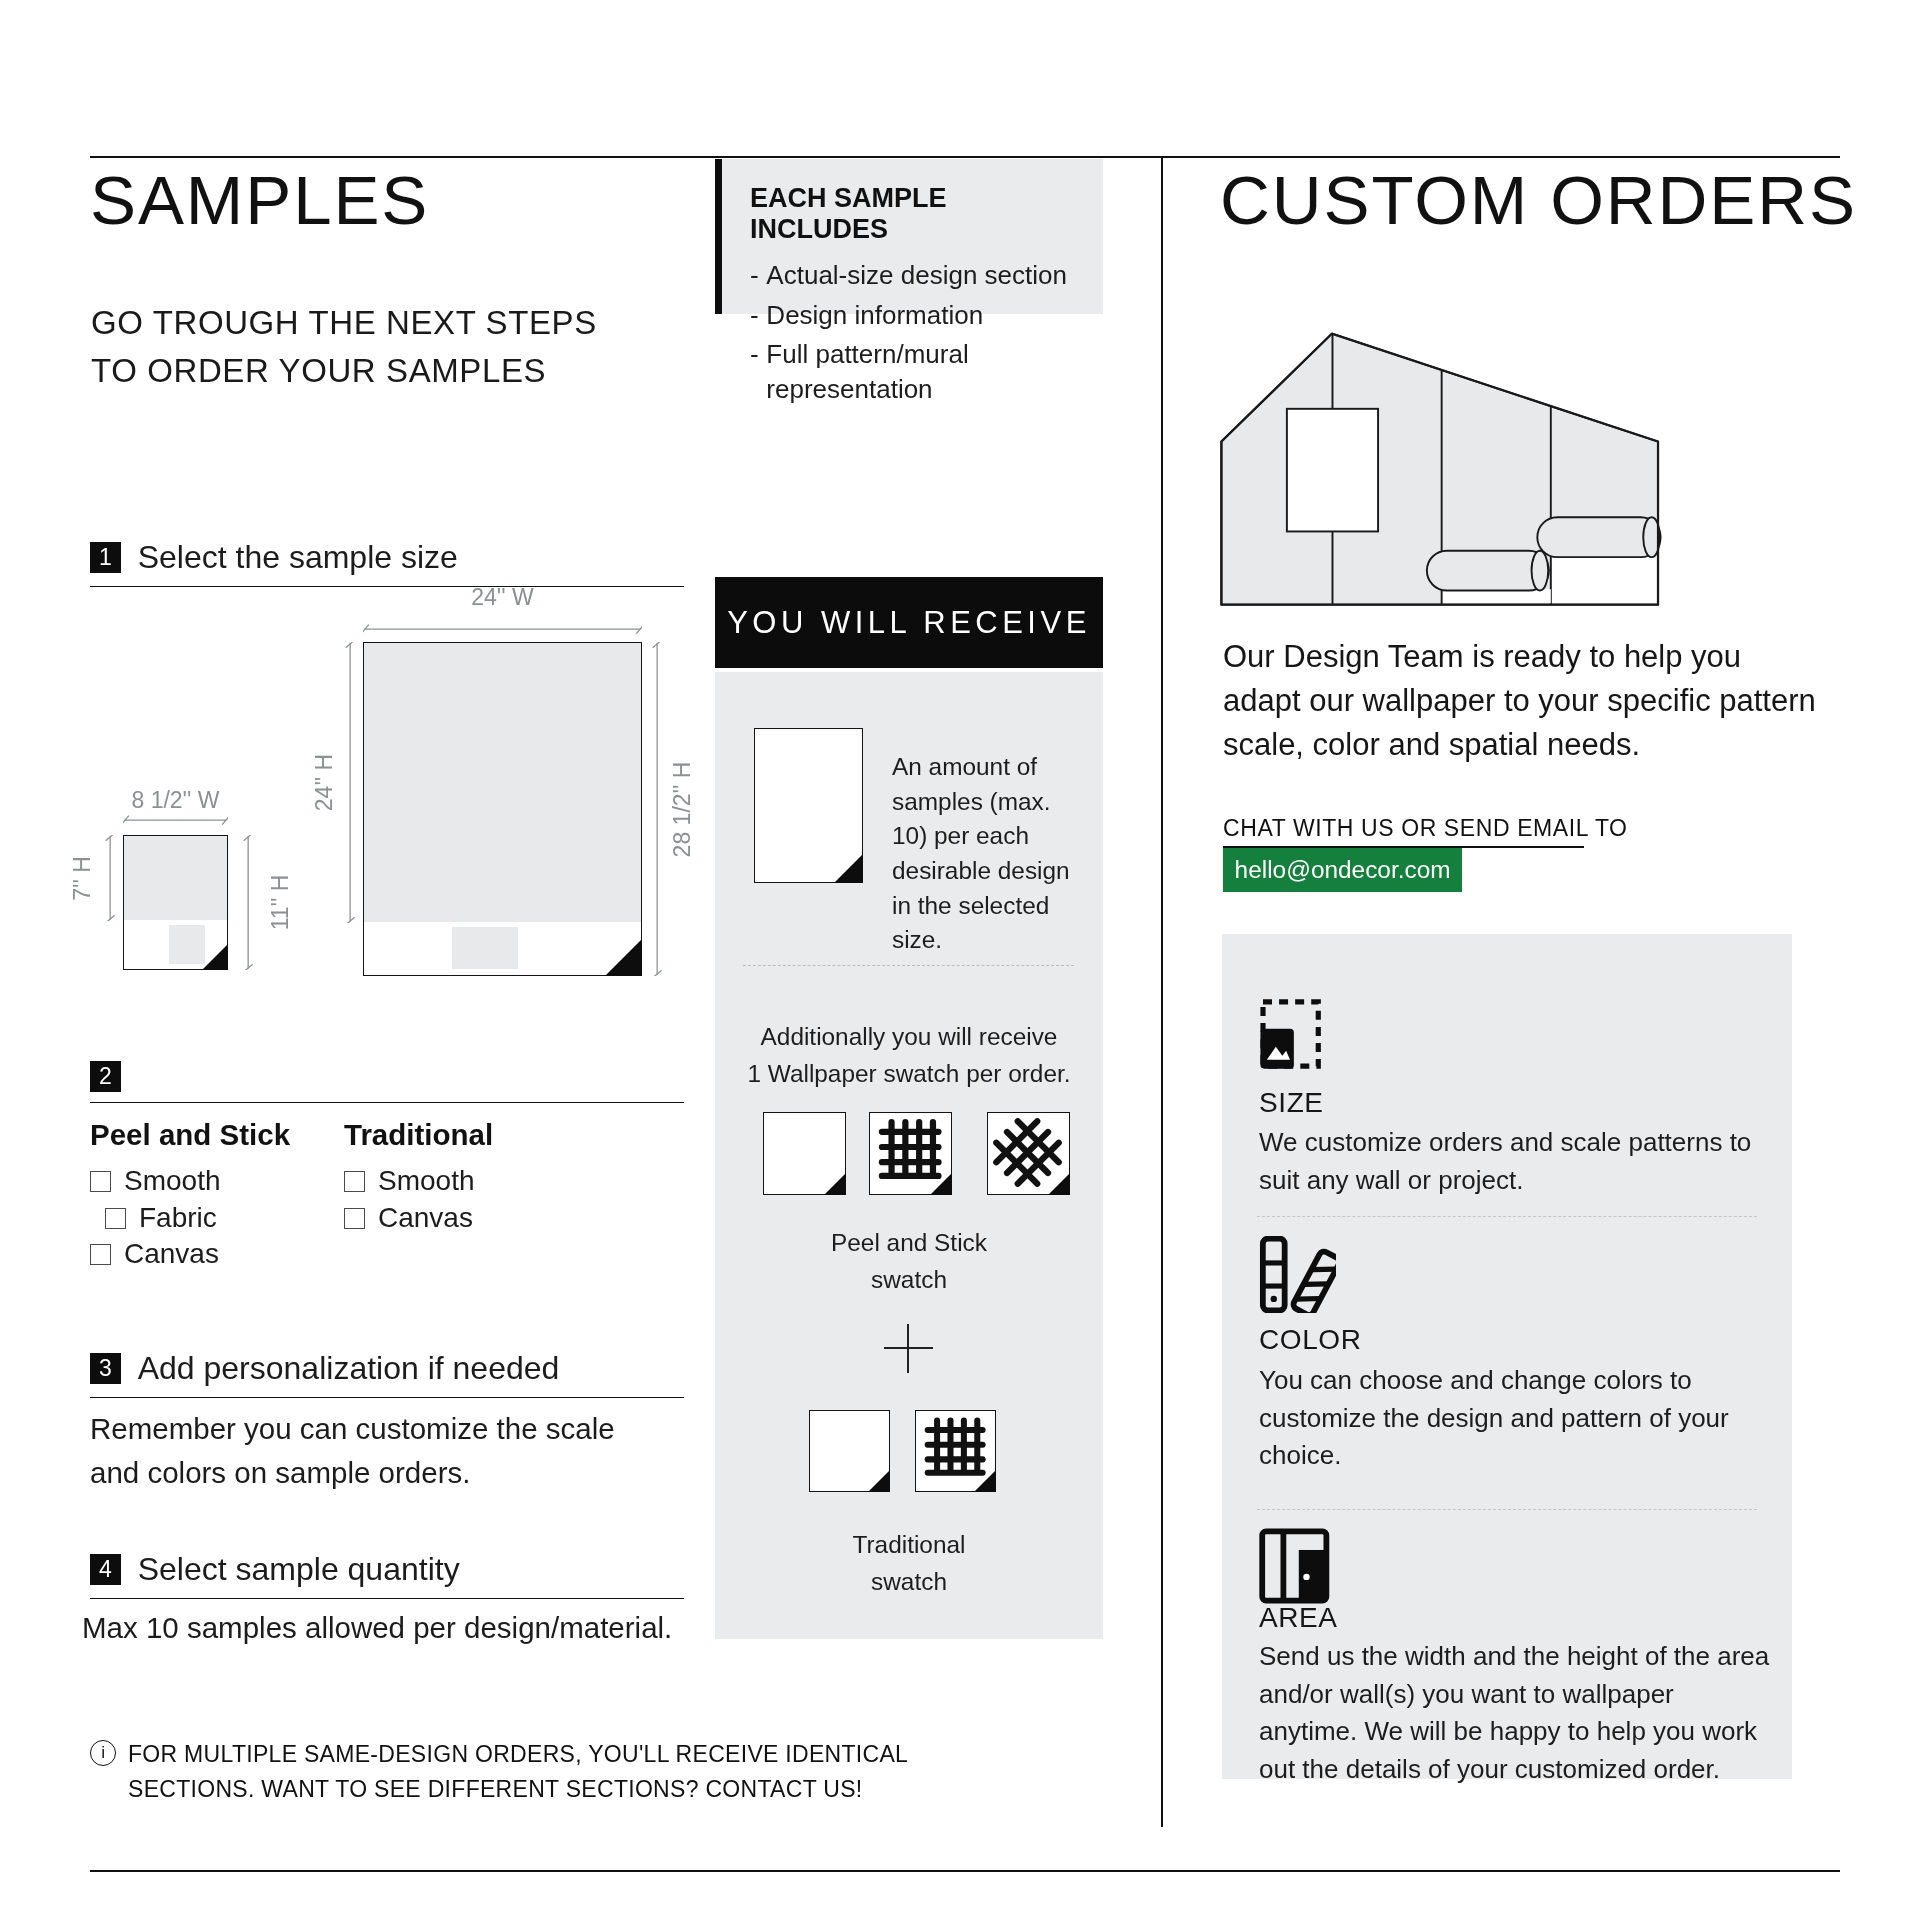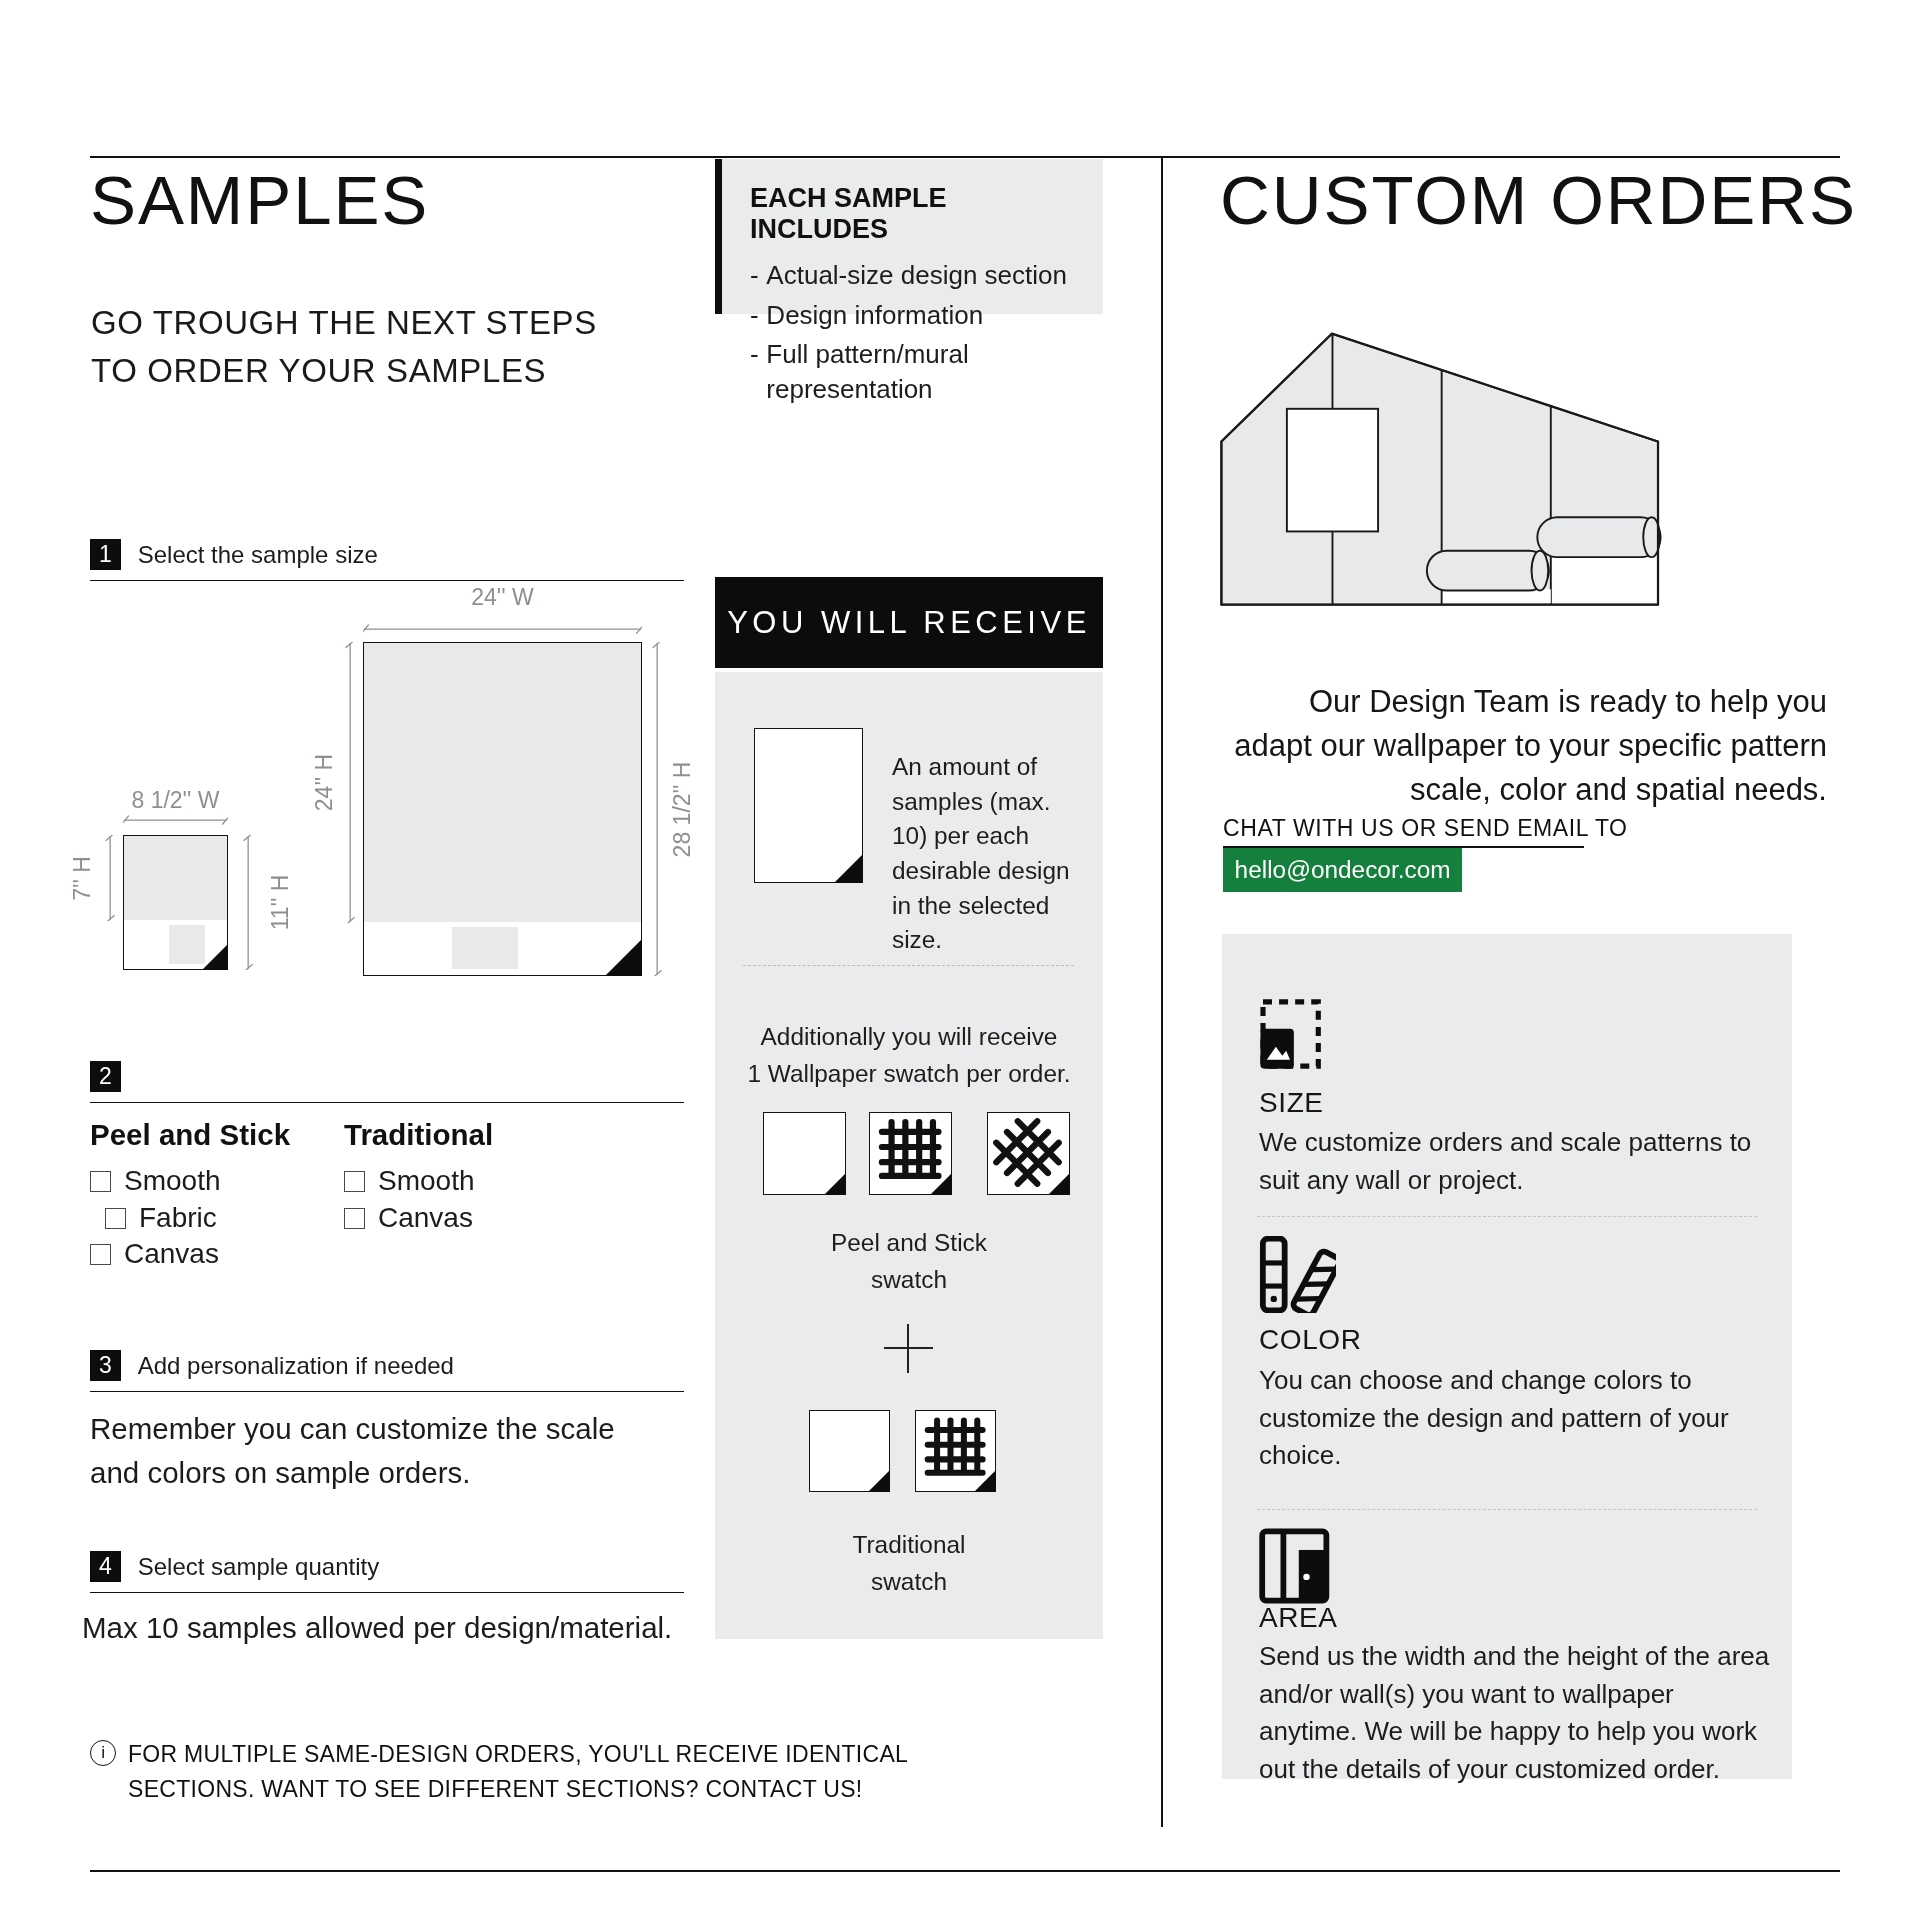--- a/index.html
+++ b/index.html
@@ -15,21 +15,21 @@
   
   .big-title{font-size:69px;letter-spacing:1.9px;font-weight:400;color:#111;}
 
   .sub{font-size:33px;line-height:1.45;letter-spacing:0.6px;color:#1a1a1a;}
 
   
   .step-header{position:absolute;left:90px;width:594px;display:flex;align-items:center;gap:16.7px;
     border-bottom:1.9px solid #111;padding-bottom:10.3px;}
   .step-num{width:31px;height:31px;background:#0d0d0d;color:#fff;font-size:23px;
     display:flex;align-items:center;justify-content:center;flex:0 0 auto;}
-  .step-title{font-size:24px;color:#1c1c1c;white-space:nowrap;}
+  .step-title{font-size:32px;color:#1c1c1c;white-space:nowrap;}
 
   .note{font-size:29.5px;line-height:1.5;color:#1c1c1c;}
 
   
   .dim-label{font-size:23px;color:#8d9093;}
   .vlabel{position:absolute;width:128px;text-align:center;transform:rotate(-90deg);}
   .sample-rect{position:absolute;border:1.9px solid #141414;background:#fff;box-sizing:border-box;}
   .sample-gray{position:absolute;left:0;top:0;width:100%;background:#e8e9ea;}
   .inner-square{position:absolute;background:#e8e9ea;}
   .fold{position:absolute;right:-0.6px;bottom:-0.6px;width:0;height:0;border-left:37px solid transparent;border-bottom:37px solid #0d0d0d;}
@@ -301,21 +301,21 @@
     <rect x="505" y="326" width="192" height="62" rx="31" ry="31" fill="#e8e9ea" stroke="#1a1a1a" stroke-width="3"></rect>
     <ellipse cx="683" cy="357" rx="13" ry="31" fill="#e8e9ea" stroke="#1a1a1a" stroke-width="3"></ellipse>
   </g>
   <g>
     <rect x="333" y="378" width="190" height="62" rx="31" ry="31" fill="#e8e9ea" stroke="#1a1a1a" stroke-width="3"></rect>
     <ellipse cx="509" cy="409" rx="13" ry="31" fill="#e8e9ea" stroke="#1a1a1a" stroke-width="3"></ellipse>
   </g>
   <polygon points="13,208 185,40 693,208 693,462 13,462" fill="none" stroke="#1a1a1a" stroke-width="3.5" stroke-linejoin="round"></polygon>
 </svg>
 
-<div class="abs intro" style="left:1223px;top:680px;width:604px;text-align:right;">Our Design Team is ready to help you adapt our wallpaper to your specific pattern scale, color and spatial needs.</div>
+<div class="abs intro" style="left:1223px;top:635px;width:604px;">Our Design Team is ready to help you adapt our wallpaper to your specific pattern scale, color and spatial needs.</div>
 
 <div class="abs chat" style="left:1223px;top:815px;">CHAT WITH US OR SEND EMAIL TO</div>
 <div class="rule" style="left:1223px;top:846px;width:361px;"></div>
 <div class="email-badge" style="left:1223px;top:848px;height:44px;">hello@ondecor.com</div>
 
 <div class="features">
 
   <svg class="abs" style="left:37px;top:64px;" width="71" height="72" viewBox="0 0 110 112">
     <rect x="6" y="6" width="86" height="100" fill="none" stroke="#0d0d0d" stroke-width="8" stroke-dasharray="14 11"></rect>
     <rect x="2" y="48" width="52" height="62" rx="6" fill="#0d0d0d"></rect>

